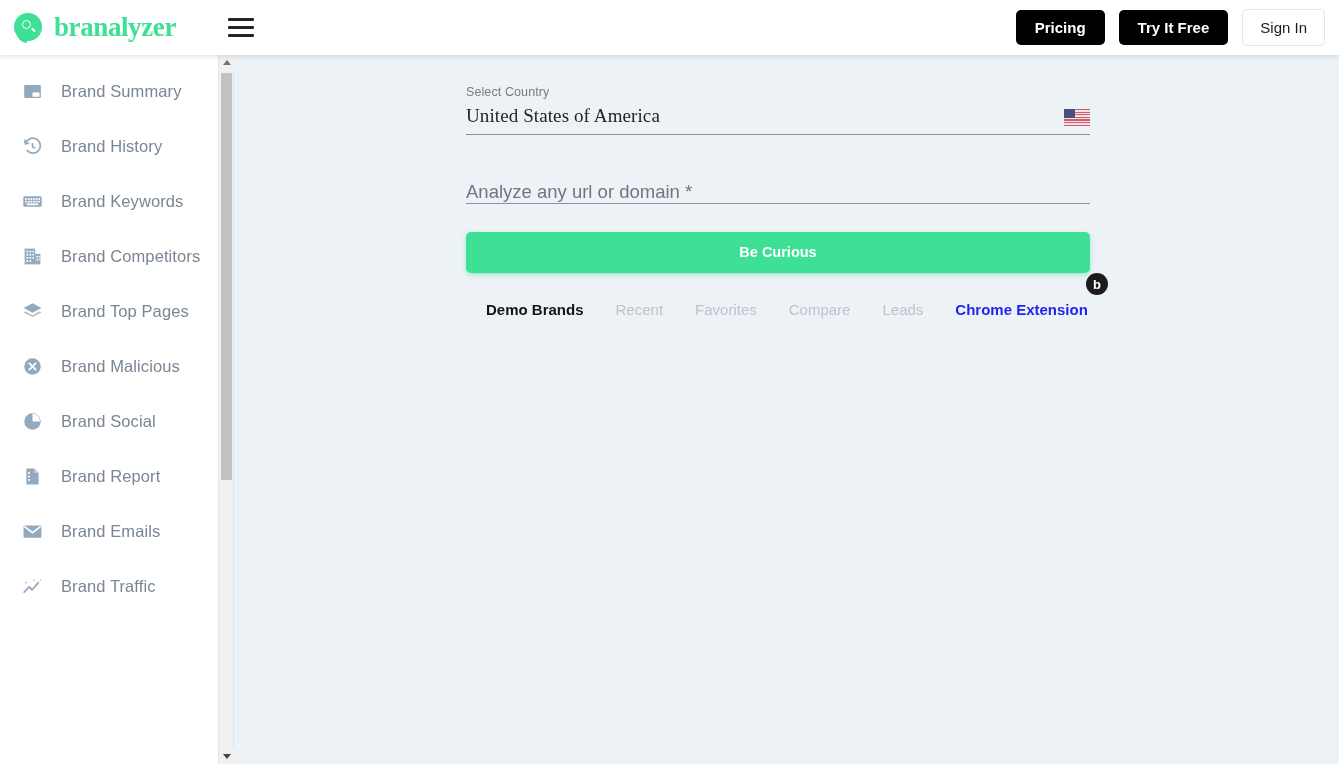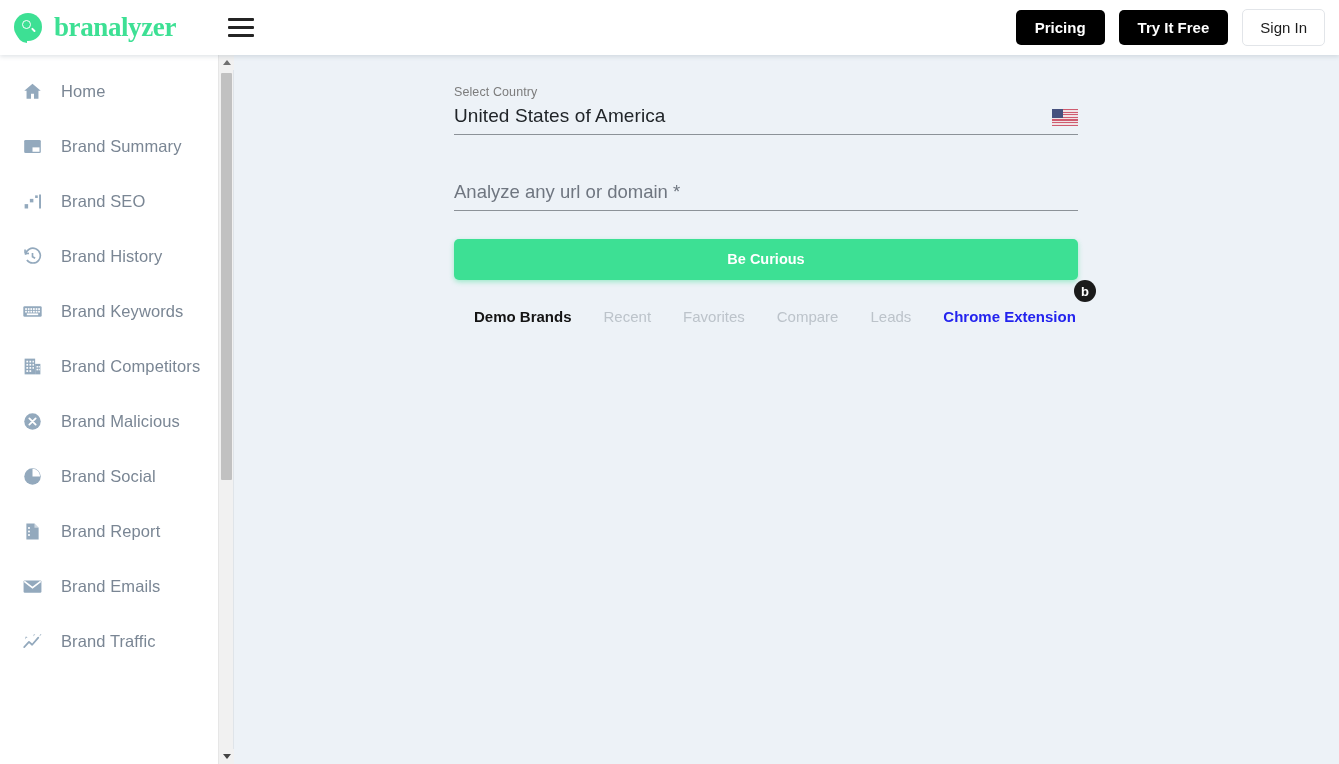--- a/index.html
+++ b/index.html
@@ -218,21 +218,21 @@
     width: 1px;
     height: 709px;
     background: #dfe4e9;
     z-index: 21;
   }
 
   
   .main {
     position: absolute;
     top: 55px;
-    left: 222px;
+    left: 234px;
     width: 1105px;
     height: 709px;
     background: #edf2f7;
     overflow: hidden;
   }
   .form-area {
     position: absolute;
     left: 232px;
     top: 30px;
     width: 624px;
@@ -248,20 +248,21 @@
     margin-bottom: 6px;
     letter-spacing: 0.1px;
   }
   .select-row {
     display: flex;
     align-items: flex-end;
     justify-content: space-between;
     border-bottom: 1px solid #8c9298;
     padding-bottom: 6px;
     cursor: pointer;
+    font-family: Liberation Serif, serif;
   }
   .select-value {
     font-size: 19px;
     color: #212529;
     letter-spacing: 0.1px;
     line-height: 1.2;
   }
   .flag {
     font-size: 19px;
     line-height: 1;
@@ -283,21 +284,20 @@
     content: "";
     position: absolute;
     left: 0; top: 0;
     width: 11px; height: 9px;
     background: #46517e;
   }
 
   .url-field {
     margin-top: 45px;
     border-bottom: 1px solid #8c9298;
-    padding-bottom: 7px;
   }
   .url-input {
     border: none;
     outline: none;
     background: transparent;
     width: 100%;
     font-size: 18.5px;
     font-family: "Liberation Sans", sans-serif;
     color: #212529;
     padding: 0;
@@ -392,50 +392,31 @@
     <div class="header-actions">
       <button class="btn-dark">Pricing</button>
       <button class="btn-dark">Try It Free</button>
       <button class="btn-light">Sign In</button>
     </div>
   </div>
 
   <div class="sidebar">
     <div class="sidebar-inner">
 
-      <a class="nav-item">
-        <span class="nav-icon">
-          <svg width="21" height="21" viewBox="0 0 24 24" fill="currentColor">
-              <path d="M12 3.2 2.6 11h2.6v9.2h5.1v-5.6h3.4v5.6h5.1V11h2.6L12 3.2z"></path>
-            </svg>
-        </span>
-        <span class="nav-label">Home</span>
-      </a>
 
       <a class="nav-item">
         <span class="nav-icon">
           <svg width="21" height="21" viewBox="0 0 24 24" fill="currentColor">
               <rect x="2.5" y="4.5" width="19" height="15" rx="1.5"></rect>
               <rect x="12" y="13" width="8" height="5" fill="#ffffff"></rect>
             </svg>
         </span>
         <span class="nav-label">Brand Summary</span>
       </a>
 
-      <a class="nav-item">
-        <span class="nav-icon">
-          <svg width="21" height="21" viewBox="0 0 24 24" fill="currentColor">
-              <rect x="3" y="15" width="4" height="5"></rect>
-              <rect x="9" y="9" width="4" height="4"></rect>
-              <rect x="15" y="5" width="3" height="3"></rect>
-              <rect x="19.5" y="4" width="2.2" height="16"></rect>
-            </svg>
-        </span>
-        <span class="nav-label">Brand SEO</span>
-      </a>
 
       <a class="nav-item">
         <span class="nav-icon">
           <svg width="21" height="21" viewBox="0 0 24 24" fill="none" stroke="currentColor" stroke-width="1.9">
               <path d="M3.5 8.5V4"></path>
               <path d="M3.5 8.5h4.5"></path>
               <path d="M4 10a8.5 8.5 0 1 1 1.6 6"></path>
               <path d="M12 8v4.3l3 1.8"></path>
             </svg>
         </span>
@@ -487,20 +468,29 @@
                 <rect x="16.6" y="11.4" width="1.6" height="1.8"></rect>
                 <rect x="19" y="11.4" width="1.3" height="1.8"></rect>
                 <rect x="16.6" y="14.6" width="1.6" height="1.8"></rect>
                 <rect x="19" y="14.6" width="1.3" height="1.8"></rect>
               </g>
             </svg>
         </span>
         <span class="nav-label">Brand Competitors</span>
       </a>
 
+      <a class="nav-item">
+        <span class="nav-icon">
+          <svg width="21" height="21" viewBox="0 0 24 24" fill="currentColor">
+              <path d="M12 2.6 1.8 8 12 13.4 22.2 8 12 2.6z"></path>
+              <path d="M12 16.2 3.8 11.8 1.8 13 12 18.4 22.2 13l-2-1.2L12 16.2z" opacity="0.75"></path>
+            </svg>
+        </span>
+        <span class="nav-label">Brand Top Pages</span>
+      </a>
 
       <a class="nav-item">
         <span class="nav-icon">
           <svg width="21" height="21" viewBox="0 0 24 24" fill="currentColor">
               <circle cx="12" cy="12" r="9.4"></circle>
               <path d="M8.4 8.4l7.2 7.2M15.6 8.4l-7.2 7.2" stroke="#ffffff" stroke-width="2.1" stroke-linecap="round"></path>
             </svg>
         </span>
         <span class="nav-label">Brand Malicious</span>
       </a>

